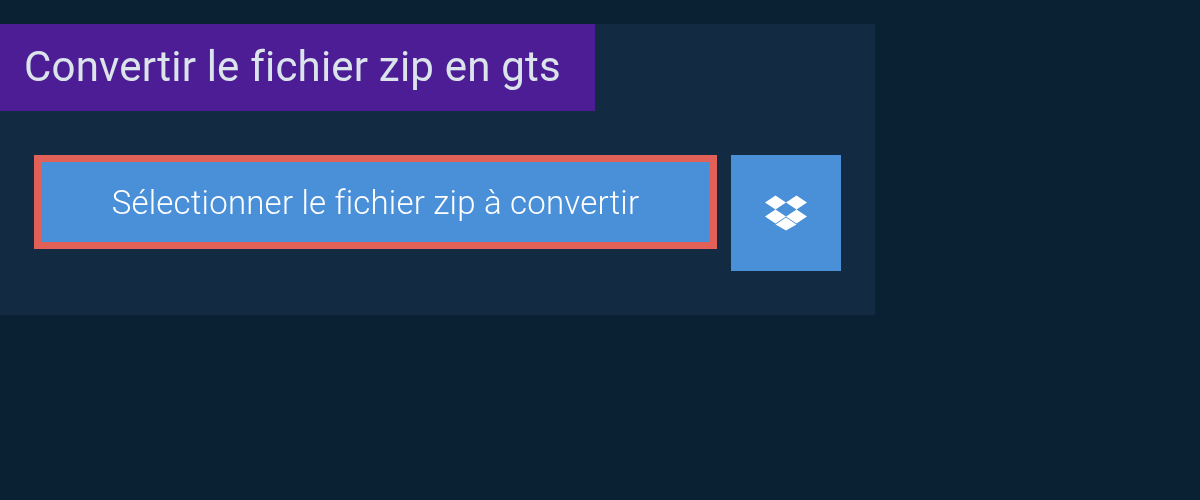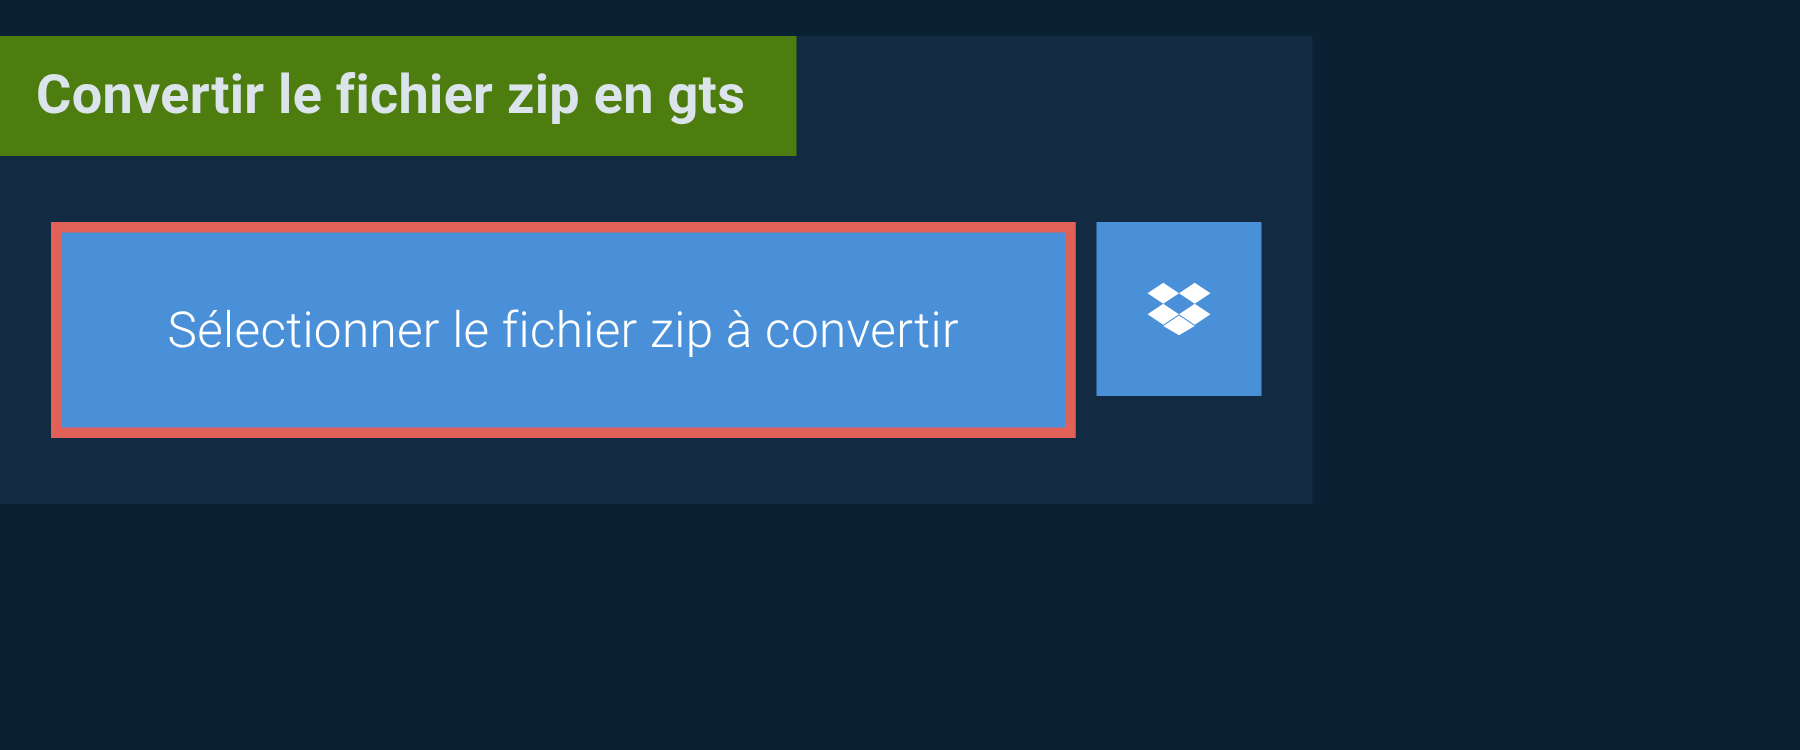--- a/index.html
+++ b/index.html
@@ -13,46 +13,46 @@
       background-color: #0a2033;
       font-family: -apple-system, BlinkMacSystemFont, "Segoe UI", Roboto, Helvetica, Arial, sans-serif;
       overflow: hidden;
     }
     .panel {
       background-color: #132b42;
       width: 875px;
       margin-top: 24px;
     }
     .tab-header {
-      background-color: #4d7c0f;
+      background-color: #4c1d95;
       display: inline-block;
       padding: 18px 34px 20px 24px;
       color: #dbe4ea;
-      font-size: 36px;
-      font-weight: 700;
+      font-size: 42px;
+      font-weight: 400;
       letter-spacing: 0.2px;
     }
     .upload-area {
       padding: 44px 34px 44px 34px;
       display: flex;
       gap: 14px;
       align-items: stretch;
     }
     .select-button {
       flex: 1;
       background-color: #4a90d9;
       border: 7px solid #e16058;
       color: #ffffff;
       font-size: 33px;
       font-weight: 300;
       display: flex;
       align-items: center;
       justify-content: center;
       cursor: pointer;
-      height: 144px;
+      height: 94px;
       letter-spacing: 0.2px;
     }
     .dropbox-button {
       width: 110px;
       background-color: #4a90d9;
       display: flex;
       align-items: center;
       justify-content: center;
       cursor: pointer;
       height: 116px;

